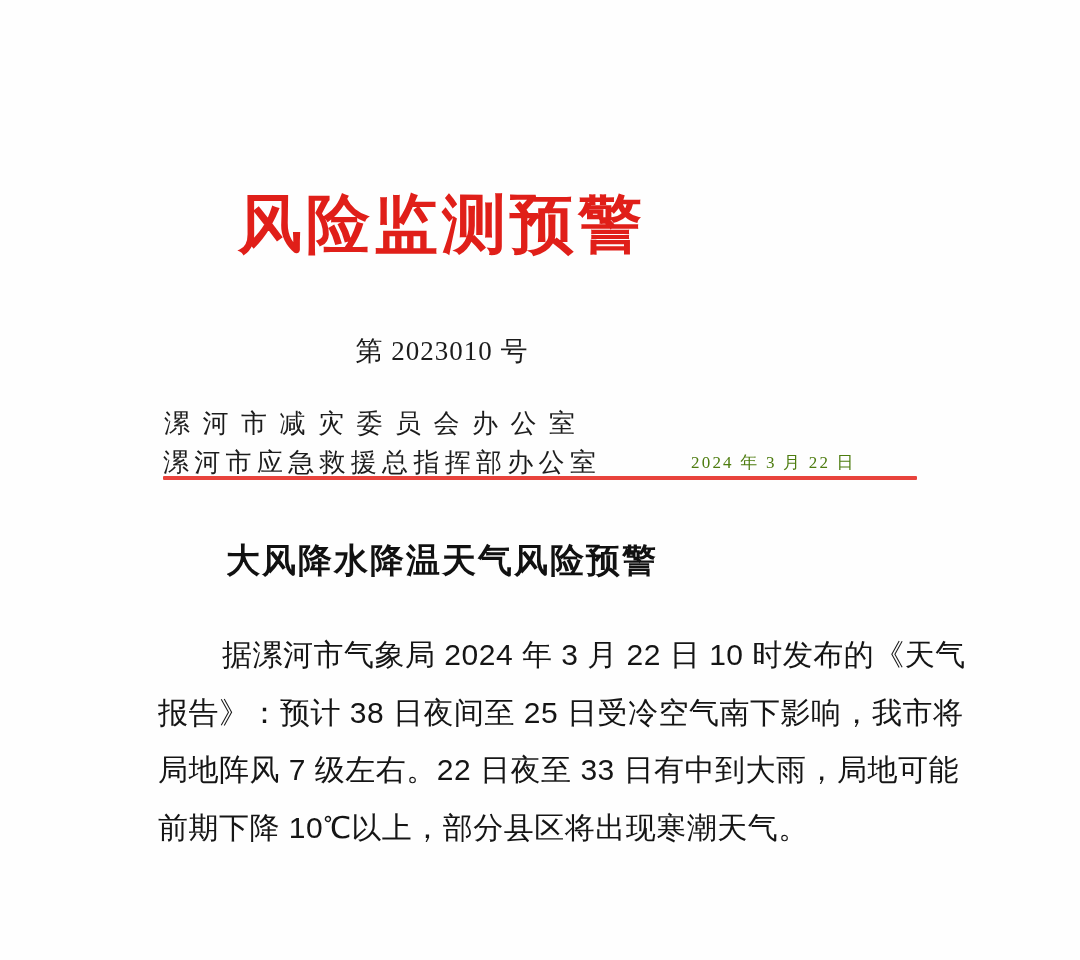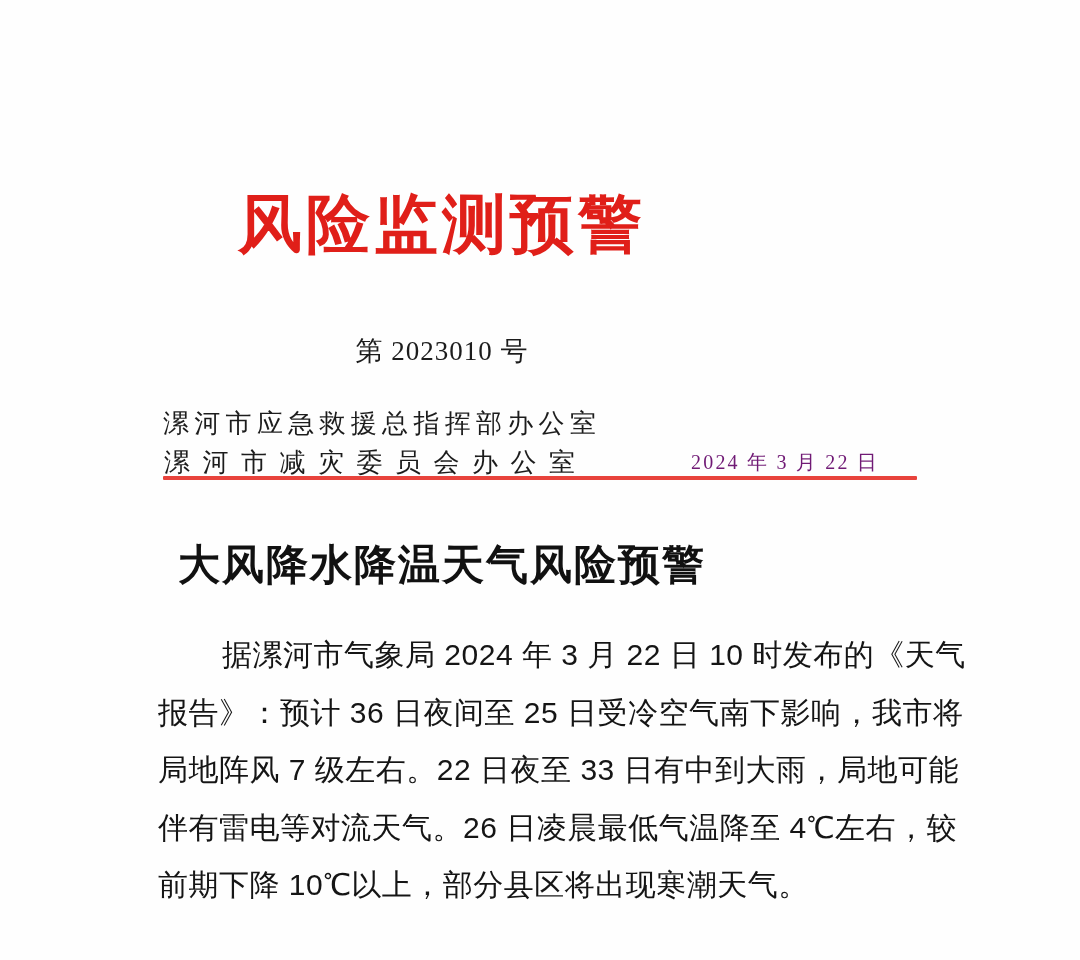--- a/index.html
+++ b/index.html
@@ -84,46 +84,46 @@
 
   .issuer-line.tight {
     letter-spacing: 5.3px;
   }
 
   .issue-date {
     position: absolute;
     left: 528px;
     top: 39px;
     font-family: "Liberation Serif", "DejaVu Serif", serif;
-    font-size: 20px;
+    font-size: 17px;
     line-height: 39px;
     letter-spacing: 2.2px;
-    color: #701a75;
+    color: #4d7c0f;
     white-space: nowrap;
   }
 
   .red-rule {
     position: absolute;
     left: 163px;
     top: 476px;
     width: 754px;
     height: 4px;
     background: #e8433c;
     border-radius: 1px;
   }
 
   
   .doc-heading {
     position: absolute;
     left: 0;
     right: 0;
     top: 538px;
     text-align: center;
-    font-family: Liberation Serif, serif;
-    font-size: 42px;
+    font-family: Liberation Sans, sans-serif;
+    font-size: 34px;
     line-height: 1.3;
     font-weight: 700;
     letter-spacing: 2px;
     color: #111111;
     white-space: nowrap;
   }
 
   
   .body-text {
     position: absolute;
@@ -149,31 +149,30 @@
 <body>
 
 <div class="page">
 
   <div class="masthead-title">风险监测预警</div>
 
   <div class="issue-number">第 2023010 号</div>
 
   <div class="issuer-block">
     <div class="issuer-rows">
+      <div class="issuer-line spread">漯河市减灾委员会办公室</div>
       <div class="issuer-line tight">漯河市应急救援总指挥部办公室</div>
-      <div class="issuer-line spread">漯河市减灾委员会办公室</div>
       <div class="issue-date">2024 年 3 月 22 日</div>
     </div>
   </div>
 
   <div class="red-rule"></div>
 
   <div class="doc-heading">大风降水降温天气风险预警</div>
 
   <div class="body-text">
     <div class="body-line indent">据漯河市气象局 2024 年 3 月 22 日 10 时发布的《天气</div>
-    <div class="body-line">报告》：预计 36 日夜间至 25 日受冷空气南下影响，我市将</div>
+    <div class="body-line">报告》：预计 38 日夜间至 25 日受冷空气南下影响，我市将</div>
     <div class="body-line">局地阵风 7 级左右。22 日夜至 33 日有中到大雨，局地可能</div>
-    <div class="body-line">伴有雷电等对流天气。26 日凌晨最低气温降至 4℃左右，较</div>
     <div class="body-line">前期下降 10℃以上，部分县区将出现寒潮天气。</div>
   </div>
 
 </div>
 
 </body></html>

